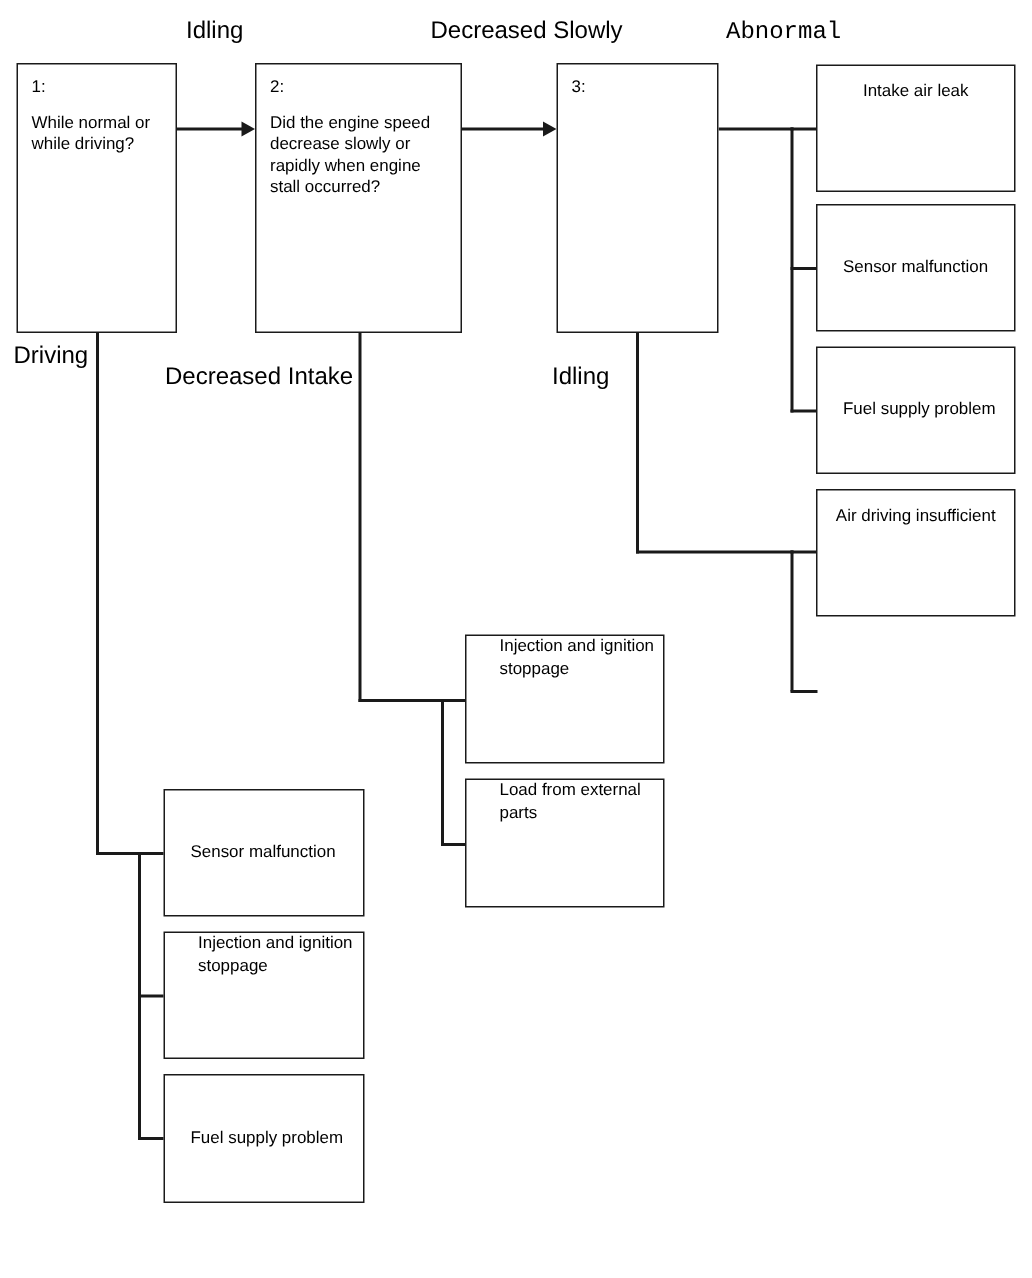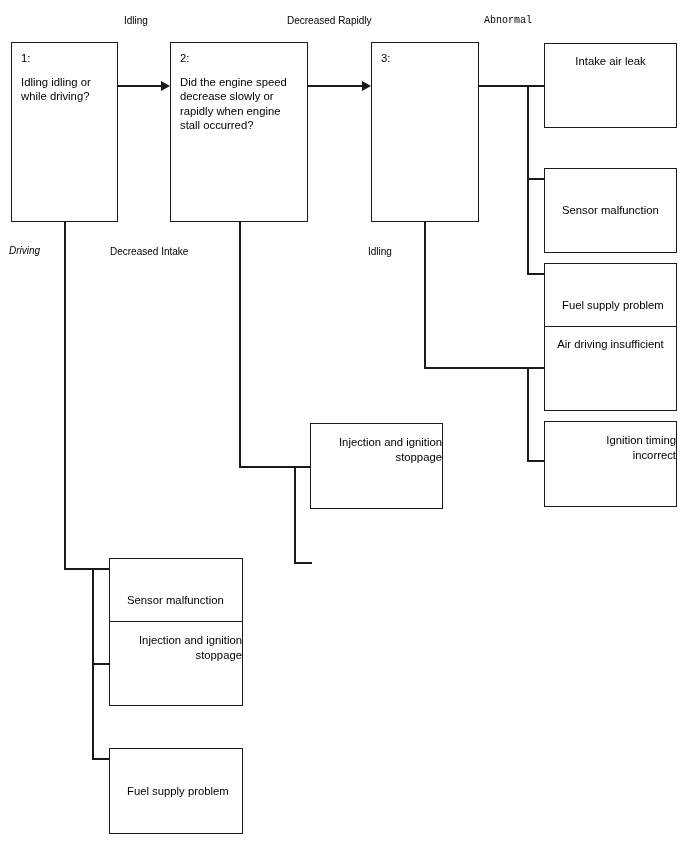--- a/index.html
+++ b/index.html
@@ -37,34 +37,33 @@
   }
   .q-text {
     display: block;
   }
   
   .node-leaf-mid {
     display: flex;
     align-items: center;
     justify-content: flex-start;
     padding: 0 0 0 17px;
-    margin-top: 32px;
   }
   
   .node-leaf-top {
     padding: 10px 0 0 0;
     text-align: center;
   }
   .node-leaf-topleft {
-    padding: 11px 0 0 22px;
-    text-align: right;
+    padding: 0 0 0 22px;
+    text-align: left;
   }
   .edge-label {
     position: absolute;
-    font-size: 10px;
+    font-size: 16px;
     line-height: 14px;
     color: #000000;
     white-space: nowrap;
     z-index: 4;
   }
   .conn {
     position: absolute;
     background: #1a1a1a;
     z-index: 1;
   }
@@ -79,24 +78,24 @@
     border-left: 9px solid #1a1a1a;
     z-index: 2;
   }
 </style>
 </head>
 <body>
 
 <div id="canvas">
 
   <div class="edge-label" style="left:124px; top:14px;">Idling</div>
-  <div class="edge-label" style="left:287px; top:14px;">Decreased Rapidly</div>
+  <div class="edge-label" style="left:287px; top:14px;">Decreased Slowly</div>
   <div class="edge-label" style="left:484px; top:14px;font-family:Liberation Mono, monospace;">Abnormal</div>
 
-  <div class="edge-label" style="left:9px; top:244px;font-style:italic;">Driving</div>
+  <div class="edge-label" style="left:9px; top:231px;">Driving</div>
   <div class="edge-label" style="left:110px; top:245px;">Decreased Intake</div>
   <div class="edge-label" style="left:368px; top:245px;">Idling</div>
 
   <div class="conn conn-h" style="left:118px; top:85px; width:44px;"></div>
   <div class="arrow" style="left:161px; top:81px;"></div>
 
   <div class="conn conn-h" style="left:308px; top:85px; width:55px;"></div>
   <div class="arrow" style="left:362px; top:81px;"></div>
 
   <div class="conn conn-h" style="left:479px; top:85px; width:50px;"></div>
@@ -119,21 +118,21 @@
 
   <div class="conn conn-v" style="left:64px; top:222px; height:348px;"></div>
   <div class="conn conn-h" style="left:64px; top:568px; width:30px;"></div>
   <div class="conn conn-v" style="left:92px; top:568px; height:192px;"></div>
   <div class="conn conn-h" style="left:92px; top:568px; width:19px;"></div>
   <div class="conn conn-h" style="left:92px; top:663px; width:19px;"></div>
   <div class="conn conn-h" style="left:92px; top:758px; width:19px;"></div>
 
   <div class="node node-q" style="left:11px; top:42px; width:107px; height:180px;">
     <span class="q-num">1:</span>
-    <span class="q-text">Idling idling or while driving?</span>
+    <span class="q-text">While normal or while driving?</span>
   </div>
 
   <div class="node node-q" style="left:170px; top:42px; width:138px; height:180px;">
     <span class="q-num">2:</span>
     <span class="q-text">Did the engine speed decrease slowly or rapidly when engine stall occurred?</span>
   </div>
 
   <div class="node node-q" style="left:371px; top:42px; width:108px; height:180px;">
     <span class="q-num">3:</span>
   </div>
@@ -147,28 +146,28 @@
   </div>
 
   <div class="node node-leaf-mid" style="left:544px; top:231px; width:133px; height:85px;">
     <span>Fuel supply problem</span>
   </div>
 
   <div class="node node-leaf-top" style="left:544px; top:326px; width:133px; height:85px;">
     <span>Air driving insufficient</span>
   </div>
 
-  <div class="node node-leaf-topleft" style="left:544px; top:421px; width:133px; height:86px;">
-    <span>Ignition timing incorrect</span>
-  </div>
 
   <div class="node node-leaf-topleft" style="left:310px; top:423px; width:133px; height:86px;">
     <span>Injection and ignition stoppage</span>
   </div>
 
+  <div class="node node-leaf-topleft" style="left:310px; top:519px; width:133px; height:86px;">
+    <span>Load from external parts</span>
+  </div>
 
   <div class="node node-leaf-mid" style="left:109px; top:526px; width:134px; height:85px;">
     <span>Sensor malfunction</span>
   </div>
 
   <div class="node node-leaf-topleft" style="left:109px; top:621px; width:134px; height:85px;">
     <span>Injection and ignition stoppage</span>
   </div>
 
   <div class="node node-leaf-mid" style="left:109px; top:716px; width:134px; height:86px;">

